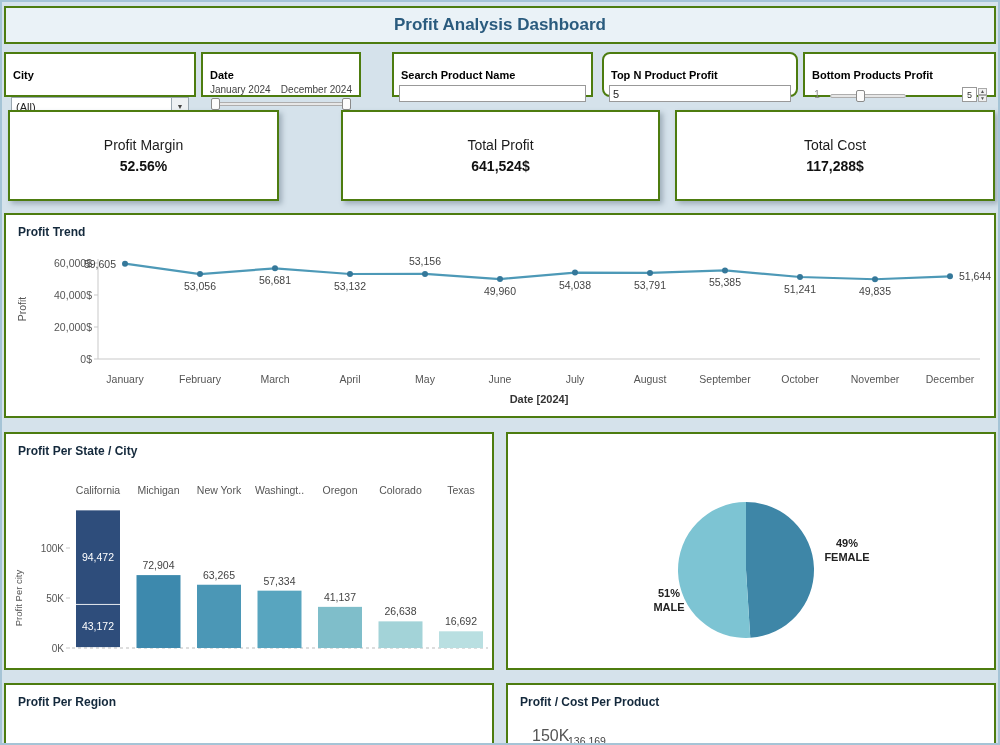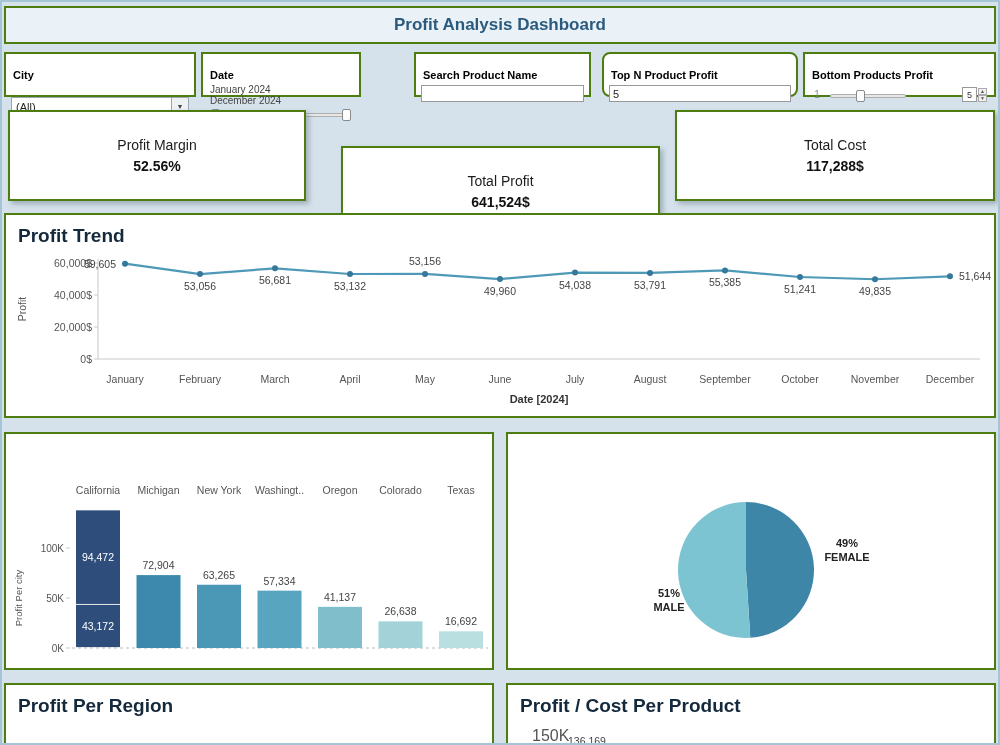--- a/index.html
+++ b/index.html
@@ -14,56 +14,56 @@
 
   
   #header { left:4px; top:6px; width:992px; height:38px; background:#eaf2f7; display:flex; align-items:center; justify-content:center; }
   #header .title { font-size:17px; font-weight:bold; color:#2a5b7e; }
 
   
   .filter { top:52px; height:45px; padding:3px 5px 0 5px; }
   .flabel { font-size:11px; font-weight:bold; color:#000; padding-left:2px;margin-top:12px; }
   #f-city { left:4px; width:192px; }
   #f-date { left:201px; width:160px; }
-  #f-search { left:414px; width:177px; }
+  #f-search { left:392px; width:201px; }
   #f-topn { left:602px; width:196px;border-radius:8px; }
   #f-bottom { left:803px; width:193px; }
 
   .dropdown { display:flex; margin-top:16px; height:19px; border:1px solid #9aa7b0; background:#fff; }
   .dd-value { flex:1; font-size:11px; color:#222; padding:3px 0 0 4px; }
   .dd-btn { width:17px; background:#eef1f3; border-left:1px solid #9aa7b0; font-size:7px; color:#444; display:flex; align-items:center; justify-content:center; }
 
-  .date-range { display:flex; justify-content:space-between; font-size:10px; color:#444; margin:3px 2px 0 2px;flex-direction:column; }
+  .date-range { display:flex; justify-content:space-between; font-size:10px; color:#444; margin:3px 2px 0 2px; }
   .slider { position:relative; height:12px; margin:3px 4px 0 4px; }
   .slider .track { position:absolute; left:0; right:0; top:4px; height:4px; background:#e7e7e7; border:1px solid #aeaeae; border-radius:2px; }
   .slider .handle { position:absolute; top:0; width:9px; height:12px; background:#fcfcfc; border:1px solid #8a8a8a; border-radius:2px; }
   .slider .handle.left { left:-1px; }
   .slider .handle.right { right:-1px; }
 
   .txt-input { width:100%; height:17px; margin-top:4px; border:1px solid #999; font-size:11px; padding:0 3px; font-family:inherit; color:#222; }
 
   .bottom-row { display:flex; align-items:center; margin-top:6px; }
   .bottom-min { font-size:10px; color:#8a8a8a; width:14px; text-align:center; }
   .slider.small { width:76px; margin-left:6px; flex:none; }
   .spacer { flex:1; }
   .spin { display:flex; align-items:center; margin-right:2px; }
   .spin-val { width:15px; height:15px; border:1px solid #999; font-size:9px; color:#333; display:flex; align-items:center; justify-content:center; background:#fff; }
   .spin-arrows { display:flex; flex-direction:column; margin-left:1px; }
   .spin-arrows span { font-size:5px; line-height:5px; color:#555; border:1px solid #aaa; width:9px; height:7px; text-align:center; background:#f0f0f0; }
 
   
   .kpi { top:110px; height:91px; box-shadow:3px 3px 5px rgba(96,112,128,0.45); display:flex; flex-direction:column; align-items:center; justify-content:center; gap:5px; }
-  #kpi-0 { left:8px; width:298px; }
-  #kpi-1 { left:341px; width:319px;margin-top:36px; }
+  #kpi-0 { left:8px; width:271px; }
+  #kpi-1 { left:341px; width:319px; }
   #kpi-2 { left:675px; width:320px; }
   .kpi-label { font-size:14px; color:#1c1c1c; }
   .kpi-value { font-size:14px; font-weight:bold; color:#111; }
 
   
-  .ptitle { font-size:19px; font-weight:bold; color:#14293c; padding:10px 0 0 12px; }
+  .ptitle { font-size:12px; font-weight:bold; color:#14293c; padding:10px 0 0 12px; }
   #trend-panel { left:4px; top:213px; width:992px; height:205px; }
   #trend-svg { position:absolute; left:4px; top:36px; }
   #state-panel { left:4px; top:432px; width:490px; height:238px; }
   #state-svg { position:absolute; left:2px; top:38px; }
   #gender-panel { left:506px; top:432px; width:490px; height:238px; }
   #pie-svg { position:absolute; left:158px; top:56px; }
   .pie-label { position:absolute; width:80px; text-align:center; font-size:11px; font-weight:bold; color:#222; line-height:14px; }
   #female-label { left:299px; top:102px; }
   #male-label { left:121px; top:152px; }
 
@@ -193,20 +193,21 @@
       <text x="865" y="44.263999999999996" text-anchor="middle" font-size="10.5" fill="#444">49,835</text>
       <text x="865" y="132" text-anchor="middle" font-size="10.5" fill="#555">November</text>
       <circle cx="940" cy="25.36959999999999" r="3" fill="#35789a"></circle>
       <text x="949" y="29.36959999999999" text-anchor="start" font-size="10.5" fill="#444">51,644</text>
       <text x="940" y="132" text-anchor="middle" font-size="10.5" fill="#555">December</text>
       <text x="529" y="152" text-anchor="middle" font-size="11" fill="#333" font-weight="bold">Date [2024]</text>
     </svg>
 </div>
 
 <div class="panel" id="state-panel">
+  <div class="ptitle">Profit Per State / City</div>
   <svg id="state-svg" width="484" height="196">
       <line x1="64" y1="176" x2="480" y2="176" stroke="#bbbbbb" stroke-dasharray="3,3"></line>
       <line x1="58" y1="176" x2="62" y2="176" stroke="#c9c9c9"></line>
       <text x="56" y="179.5" text-anchor="end" font-size="10" fill="#555">0K</text>
       <line x1="58" y1="126" x2="62" y2="126" stroke="#c9c9c9"></line>
       <text x="56" y="129.5" text-anchor="end" font-size="10" fill="#555">50K</text>
       <line x1="58" y1="76" x2="62" y2="76" stroke="#c9c9c9"></line>
       <text x="56" y="79.5" text-anchor="end" font-size="10" fill="#555">100K</text>
       <text x="14" y="126" text-anchor="middle" font-size="9.5" fill="#555" transform="rotate(-90 14 126)">Profit Per city</text>
       <text x="90" y="22" text-anchor="middle" font-size="10.5" fill="#555">California</text>

